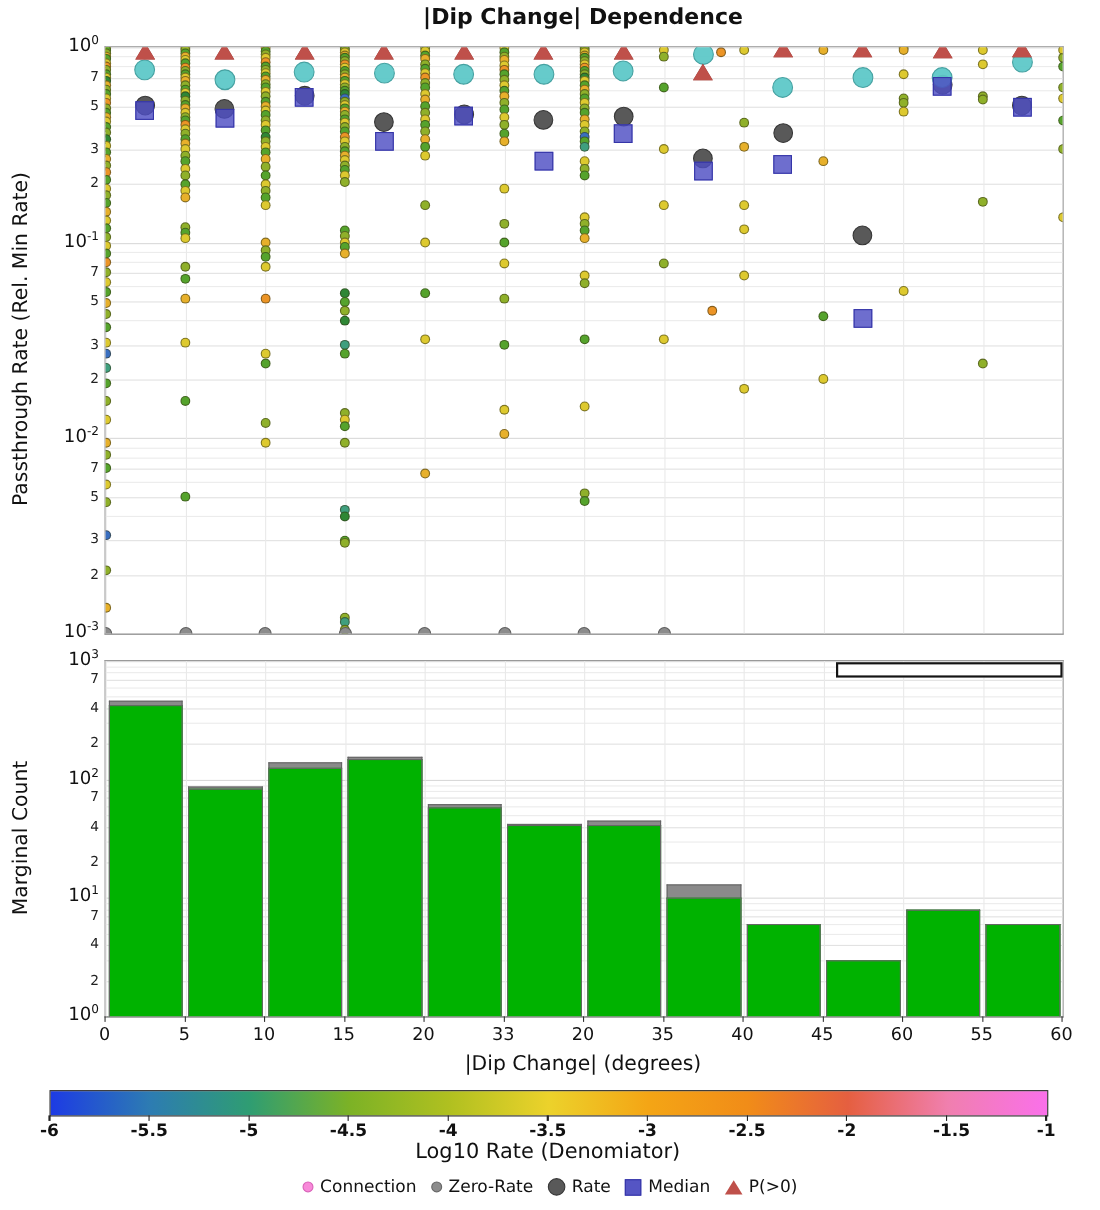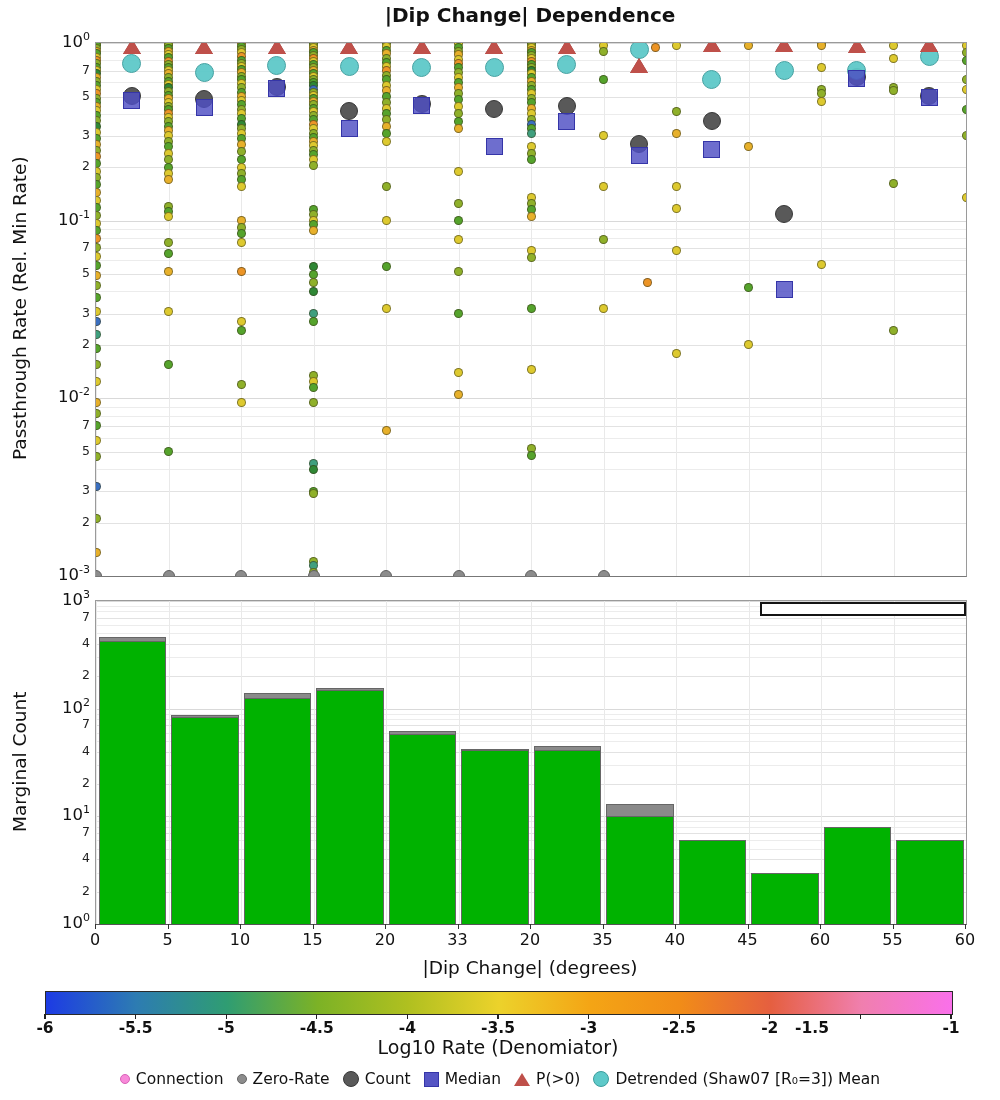--- a/index.html
+++ b/index.html
@@ -565,33 +565,29 @@
     <div class="lg-item">
       <span class="lg-dot-sm" style="background:#f889d9;border:1px solid #d862b8;"></span>
       <span>Connection</span>
     </div>
     <div class="lg-item">
       <span class="lg-dot-sm" style="background:#8c8c8c;border:1px solid #666;"></span>
       <span>Zero-Rate</span>
     </div>
     <div class="lg-item">
       <span class="lg-circle" style="background:#595959;border:1px solid #383838;"></span>
-      <span>Count</span>
+      <span>Rate</span>
     </div>
     <div class="lg-item">
       <span class="lg-square" style="background:#5555c4;border:1px solid #3535a8;"></span>
       <span>Median</span>
     </div>
     <div class="lg-item">
       <span class="lg-tri"></span>
       <span>P(&gt;0)</span>
-    </div>
-    <div class="lg-item">
-      <span class="lg-circle" style="background:#5ec9c9;border:1px solid #3d9d9d;"></span>
-      <span>Detrended (Shaw07 [R₀=3]) Mean</span>
     </div>
   </div>
 <div class="ylab-major" style="left: 34px; top: 30px;">10<sup>0</sup></div>
     <div class="ylab-major" style="left: 34px; top: 207.7px;">10<sup>-1</sup></div>
     <div class="ylab-major" style="left: 34px; top: 385.3px;">10<sup>-2</sup></div>
     <div class="ylab-major" style="left: 34px; top: 563px;">10<sup>-3</sup></div>
     <div class="ylab-minor" style="left: 60px; top: 61.5px;">7</div>
     <div class="ylab-minor" style="left: 60px; top: 87.5px;">5</div>
     <div class="ylab-minor" style="left: 60px; top: 126.9px;">3</div>
     <div class="ylab-minor" style="left: 60px; top: 158.2px;">2</div>
@@ -654,16 +650,16 @@
     <div class="cb-lab" style="left: 382.4px;">-4</div>
     <div class="cb-tick" style="left: 497.3px;"></div>
     <div class="cb-lab" style="left: 473px;">-3.5</div>
     <div class="cb-tick" style="left: 587.9px;"></div>
     <div class="cb-lab" style="left: 563.6px;">-3</div>
     <div class="cb-tick" style="left: 678.5px;"></div>
     <div class="cb-lab" style="left: 654.2px;">-2.5</div>
     <div class="cb-tick" style="left: 769.1px;"></div>
     <div class="cb-lab" style="left: 744.8px;">-2</div>
     <div class="cb-tick" style="left: 859.7px;"></div>
-    <div class="cb-lab" style="left: 787px;">-1.5</div>
+    <div class="cb-lab" style="left: 832px; text-align: right;">-1.5</div>
     <div class="cb-tick" style="left: 950.3px;"></div>
     <div class="cb-lab" style="left: 926px;">-1</div>
   </div>
 
 </body></html>

